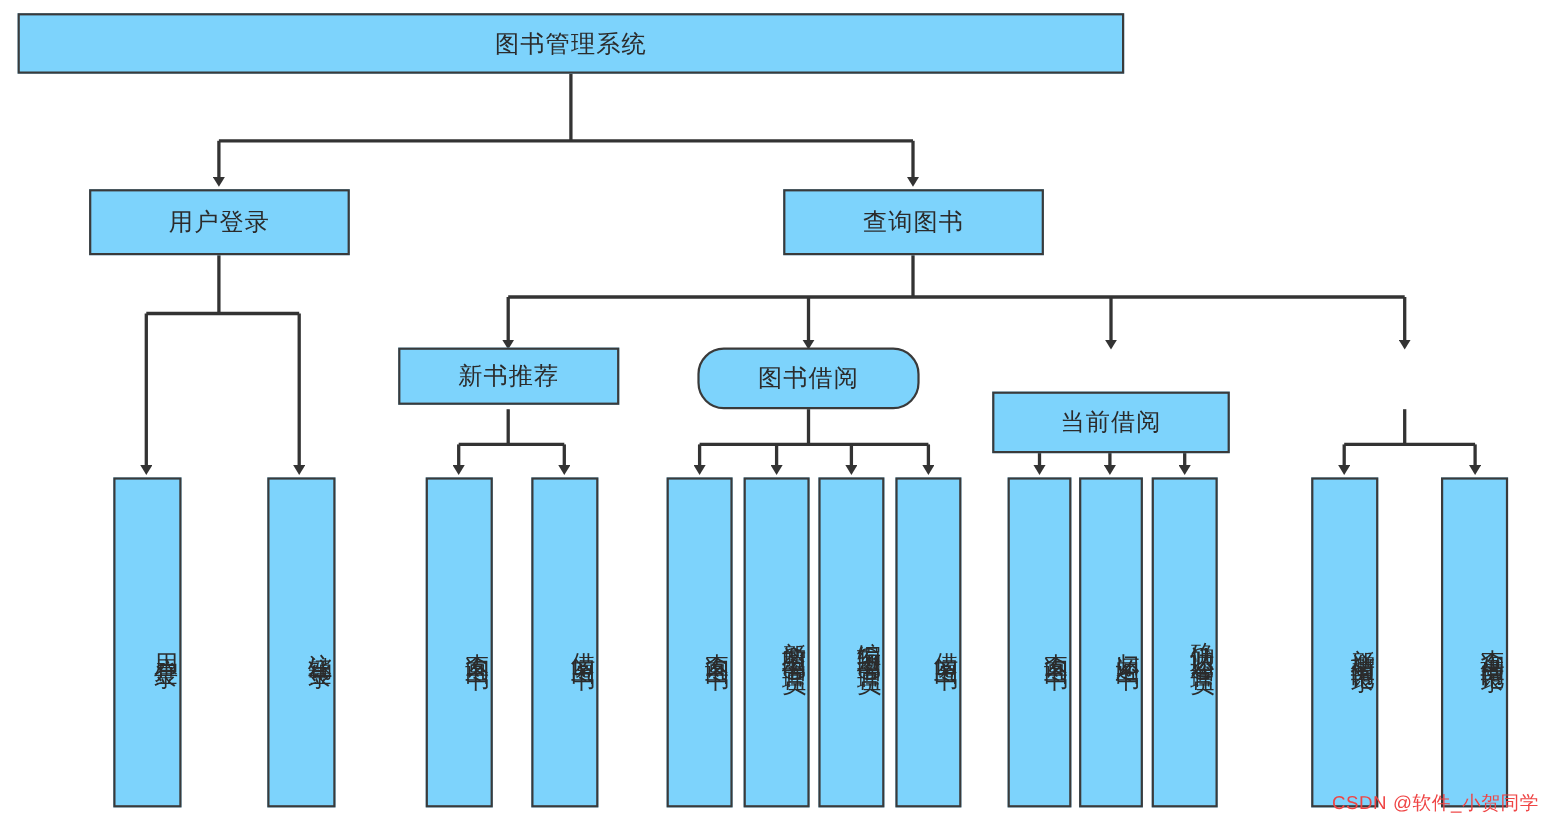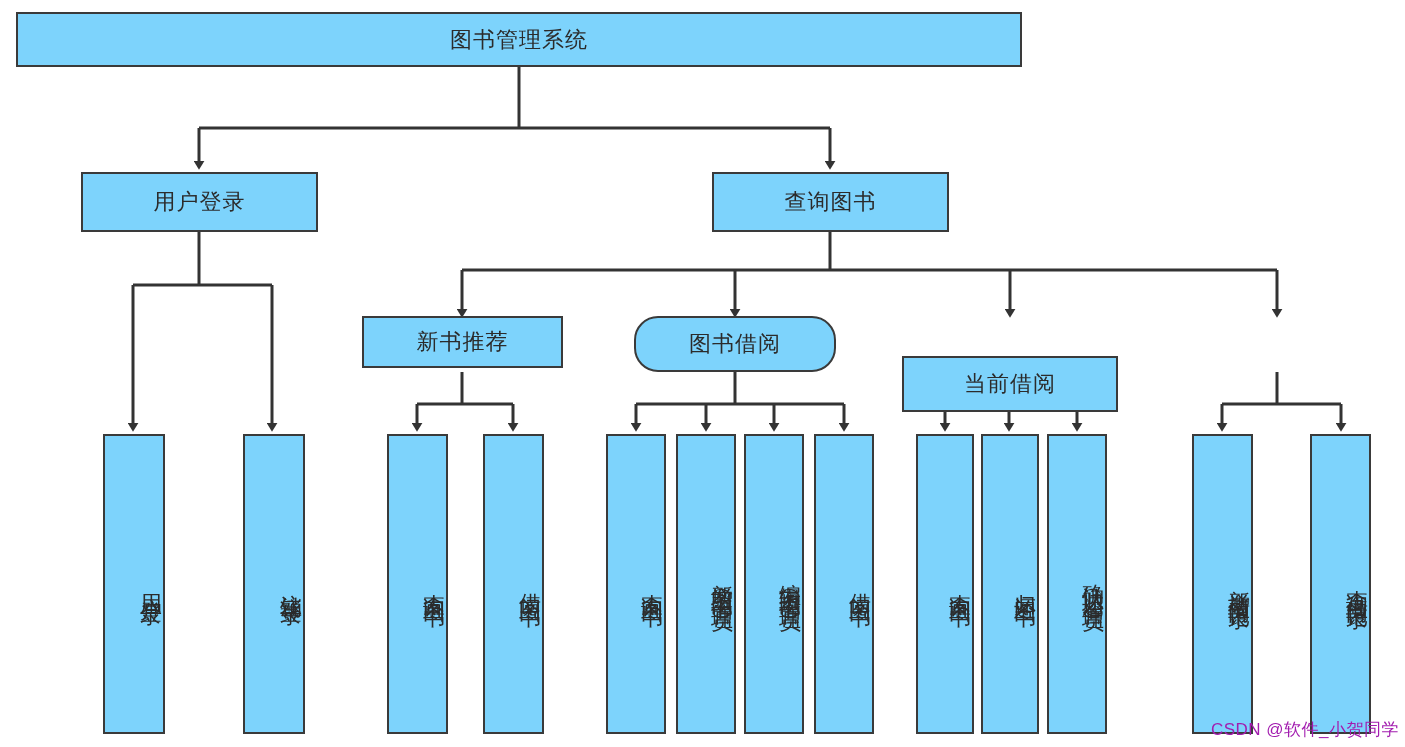--- a/index.html
+++ b/index.html
@@ -52,21 +52,21 @@
     display:block;
   }
   .node.vert.topalign{
     align-items:flex-start;
   }
   #watermark{
     position:absolute;
     right:6px;
     bottom:6px;
     font-size:17px;
-    color:#a21caf;
+    color:#ef4444;
     letter-spacing:0.5px;
     z-index:5;
     white-space:nowrap;
   }
 </style>
 </head>
 <body>
 
 <div id="canvas">
 

